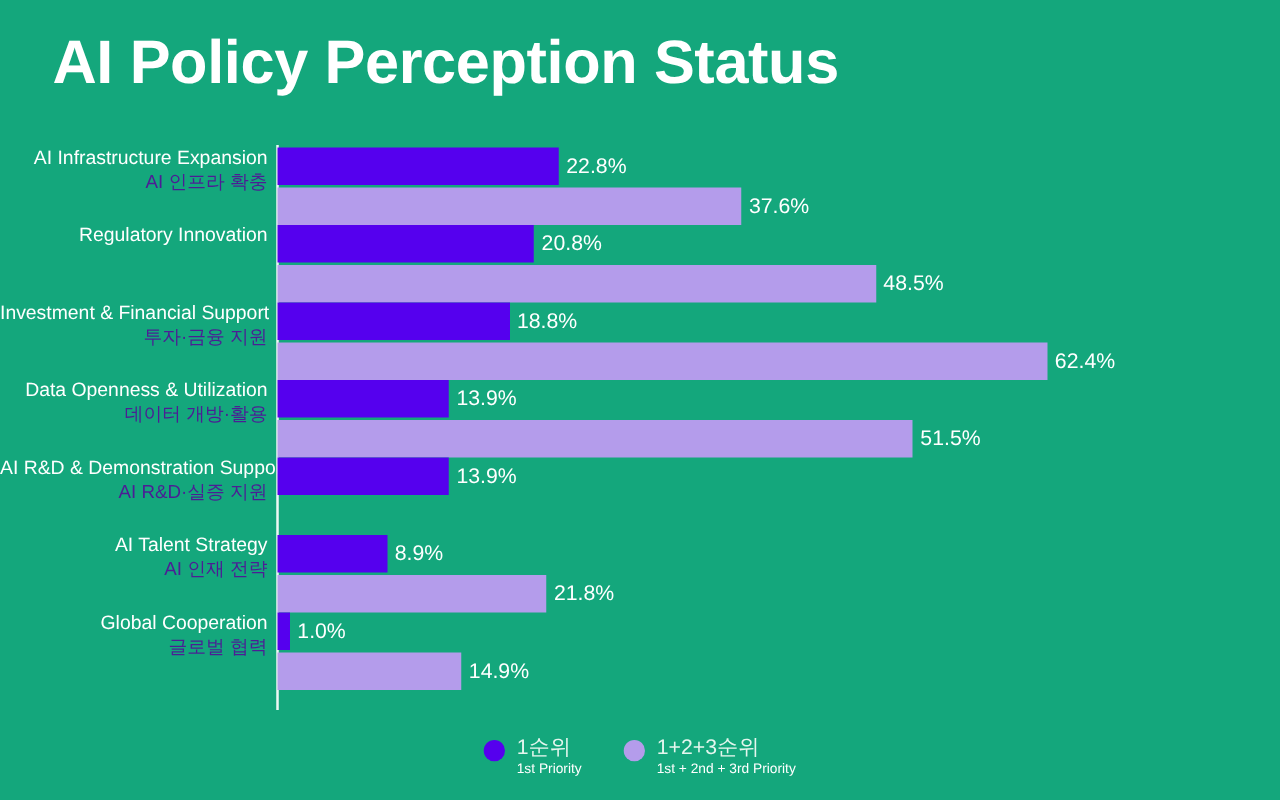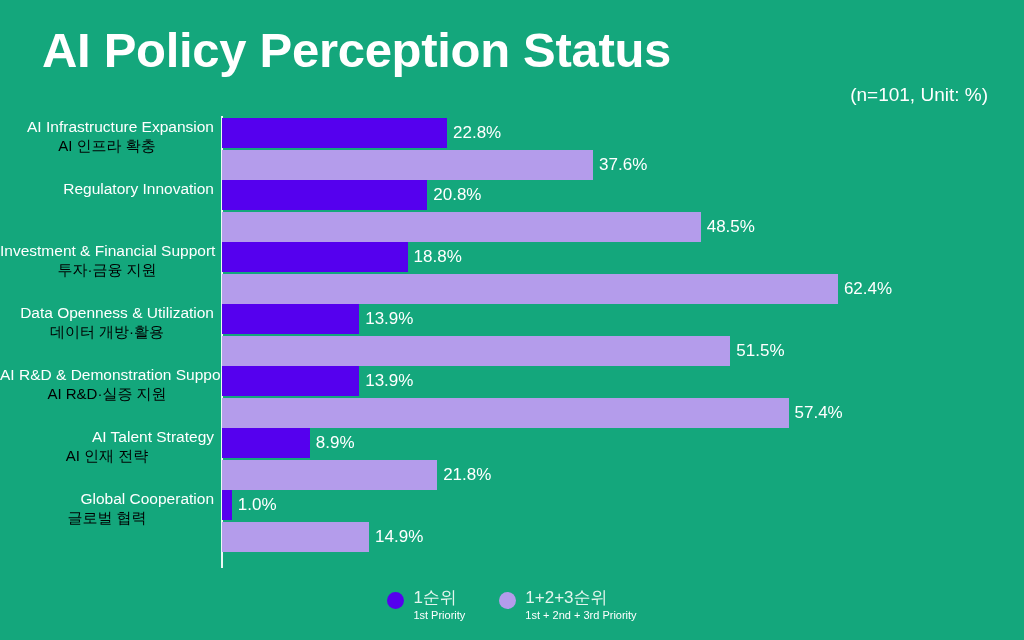--- a/index.html
+++ b/index.html
@@ -85,24 +85,23 @@
   .cat-label .en {
     display: block;
     font-size: 15.5px;
     color: #ffffff;
     white-space: nowrap;
   }
 
   .cat-label .ko {
     display: block;
     font-size: 15px;
-    color: #000000;
+    color: #4c1d95;
     white-space: nowrap;
     margin-top: 1px;
-    text-align: center;
   }
 
   .bar-track {
     position: absolute;
     left: 222px;
     height: 30px;
   }
 
   .bar {
     position: absolute;
@@ -171,21 +170,20 @@
     margin-top: 1px;
   }
 </style>
 </head>
 <body>
 
 <div id="chart-root">
 
   <div class="chart-title">AI Policy Perception Status</div>
 
-  <div class="unit-note">(n=101, Unit: %)</div>
 
   <div class="plot-area" id="plot-area">
     <div class="axis-line"></div>
   <div class="cat-group" style="top: 8px;">
         <div class="cat-label" style="top: 0px;">
           <span class="en">AI Infrastructure Expansion</span>
           <span class="ko">AI 인프라 확충</span>
         </div>
         <div class="bar-track" style="top: 0px; width: 225.036px;">
           <div class="bar primary" style="width: 225.036px; background: rgb(85, 0, 238);"></div>
@@ -238,24 +236,20 @@
         </div>
       </div>
       <div class="cat-group" style="top: 256px;">
         <div class="cat-label" style="top: 0px;">
           <span class="en">AI R&amp;D &amp; Demonstration Support</span>
           <span class="ko">AI R&amp;D·실증 지원</span>
         </div>
         <div class="bar-track" style="top: 0px; width: 137.193px;">
           <div class="bar primary" style="width: 137.193px; background: rgb(85, 0, 238);"></div>
           <span class="bar-value" style="left: 137.193px;">13.9%</span>
-        </div>
-        <div class="bar-track" style="top: 32px; width: 566.538px;">
-          <div class="bar secondary" style="width: 566.538px; background: rgb(180, 156, 235);"></div>
-          <span class="bar-value" style="left: 566.538px;">57.4%</span>
         </div>
       </div>
       <div class="cat-group" style="top: 318px;">
         <div class="cat-label" style="top: 0px;">
           <span class="en">AI Talent Strategy</span>
           <span class="ko">AI 인재 전략</span>
         </div>
         <div class="bar-track" style="top: 0px; width: 87.843px;">
           <div class="bar primary" style="width: 87.843px; background: rgb(85, 0, 238);"></div>
           <span class="bar-value" style="left: 87.843px;">8.9%</span>

